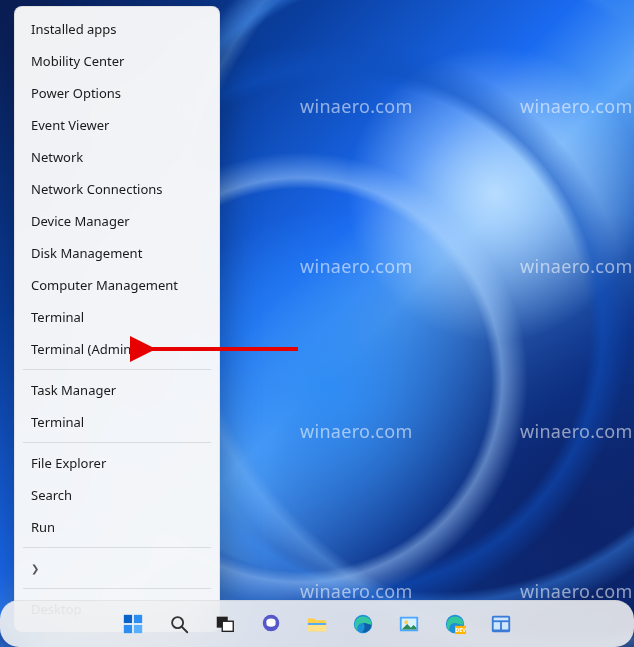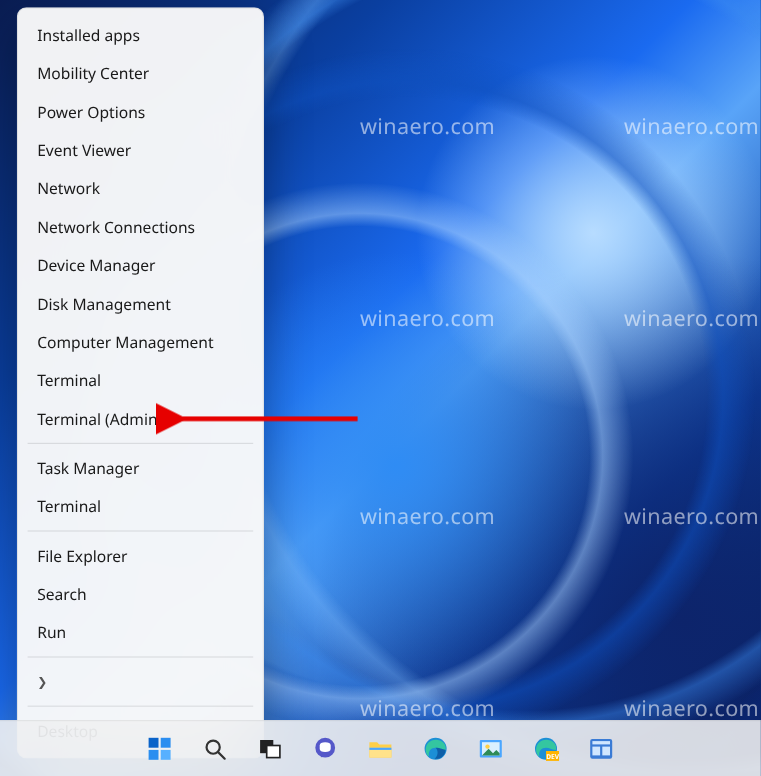--- a/index.html
+++ b/index.html
@@ -101,20 +101,21 @@
     bottom: 0;
     width: 634px;
     height: 46px;
     background: rgba(243,243,243,0.88);
     border-top: 1px solid rgba(0,0,0,0.06);
     display: flex;
     align-items: center;
     justify-content: center;
     gap: 8px;
     backdrop-filter: blur(30px);
+    border-radius: 19px;
   }
   .tb-btn {
     width: 38px;
     height: 38px;
     border-radius: 4px;
     display: flex;
     align-items: center;
     justify-content: center;
   }
   .tb-btn svg { width: 22px; height: 22px; display: block; }

